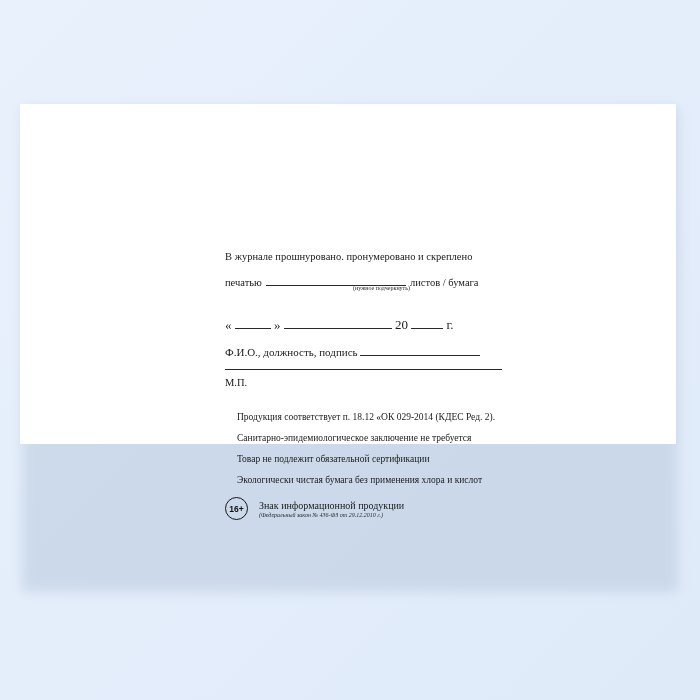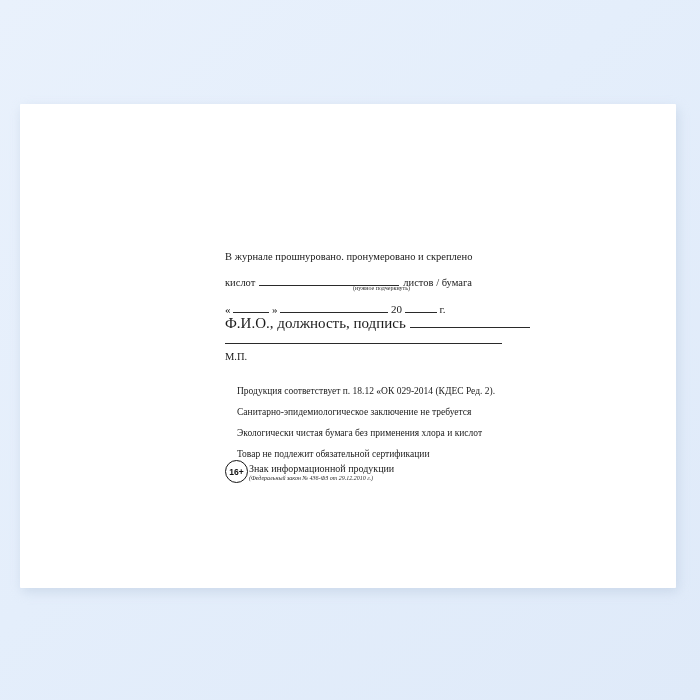--- a/index.html
+++ b/index.html
@@ -28,21 +28,21 @@
     background: #b9c9dd;
     filter: blur(6px);
     opacity: 0.55;
     border-radius: 2px;
   }
   .page {
     position: absolute;
     left: 20px;
     top: 104px;
     width: 656px;
-    height: 484px;
+    height: 340px;
     background: #ffffff;
     border-radius: 1px;
   }
   .content {
     position: absolute;
     left: 205px;
     top: 145px;
     width: 420px;
   }
   .line {
@@ -69,26 +69,27 @@
   }
   .small-note {
     position: absolute;
     left: 128px;
     top: 13px;
     font-size: 6px;
     color: #2a2a2a;
     white-space: nowrap;
   }
   .row-date {
-    margin-top: 9px;
+    margin-top: 23px;
+    font-size: 13px;
+    color: #1a1a1a;
+  }
+  .row-fio {
+    margin-top: 13px;
     font-size: 11px;
-    color: #1a1a1a;
-  }
-  .row-fio {
-    font-size: 15px;
     color: #1a1a1a;
   }
   .long-rule {
     margin-top: 10px;
     width: 277px;
     border-bottom: 1px solid #2a2a2a;
     height: 1px;
   }
   .mp {
     margin-top: 7px;
@@ -102,24 +103,24 @@
   }
   .legal p {
     margin: 0 0 1px 12px;
     font-size: 9.5px;
     color: #1a1a1a;
     white-space: nowrap;
   }
   .legal p.italic { font-style: italic; }
   .gap-para { margin-top: 11px !important; }
   .badge-row {
-    margin-top: 1px;
+    margin-top: 12px;
     display: flex;
     align-items: center;
-    gap: 1px;
+    gap: 11px;
   }
   .age-badge {
     width: 21px;
     height: 21px;
     border: 1.6px solid #151515;
     border-radius: 50%;
     display: flex;
     align-items: center;
     justify-content: center;
     font-family: "Liberation Sans", sans-serif;
@@ -148,21 +149,21 @@
 
   <div class="page-shadow"></div>
 
   <div class="page">
 
     <div class="content">
 
       <div class="line blk-top">В журнале прошнуровано. пронумеровано и скреплено</div>
 
       <div class="row-seal">
-        <span class="txt">кислот</span>
+        <span class="txt">печатью</span>
         <span class="dotline" style="width:140px;"></span>
         <span class="txt">листов / бумага</span>
         <span class="small-note">(нужное подчеркнуть)</span>
       </div>
 
       <div class="row-date">
         <span>«</span>
         <span class="dotline" style="width:36px;"></span>
         <span>»</span>
         <span class="dotline" style="width:108px;"></span>
@@ -176,22 +177,22 @@
         <span class="dotline" style="width:120px;"></span>
       </div>
 
       <div class="long-rule"></div>
 
       <div class="mp">М.П.</div>
 
       <div class="legal">
         <p>Продукция соответствует п. 18.12 «ОК 029-2014 (КДЕС Ред. 2).</p>
         <p class="gap-para">Санитарно-эпидемиологическое заключение не требуется</p>
+        <p class="gap-para">Товар не подлежит обязательной сертификации</p>
         <p class="gap-para">Экологически чистая бумага без применения хлора и кислот</p>
-        <p class="gap-para">Товар не подлежит обязательной сертификации</p>
       </div>
 
       <div class="badge-row">
         <div class="age-badge">16+</div>
         <div class="badge-text">
           <div class="t1">Знак информационной продукции</div>
           <div class="t2">(Федеральный закон № 436-ФЗ от 29.12.2010 г.)</div>
         </div>
       </div>
 

